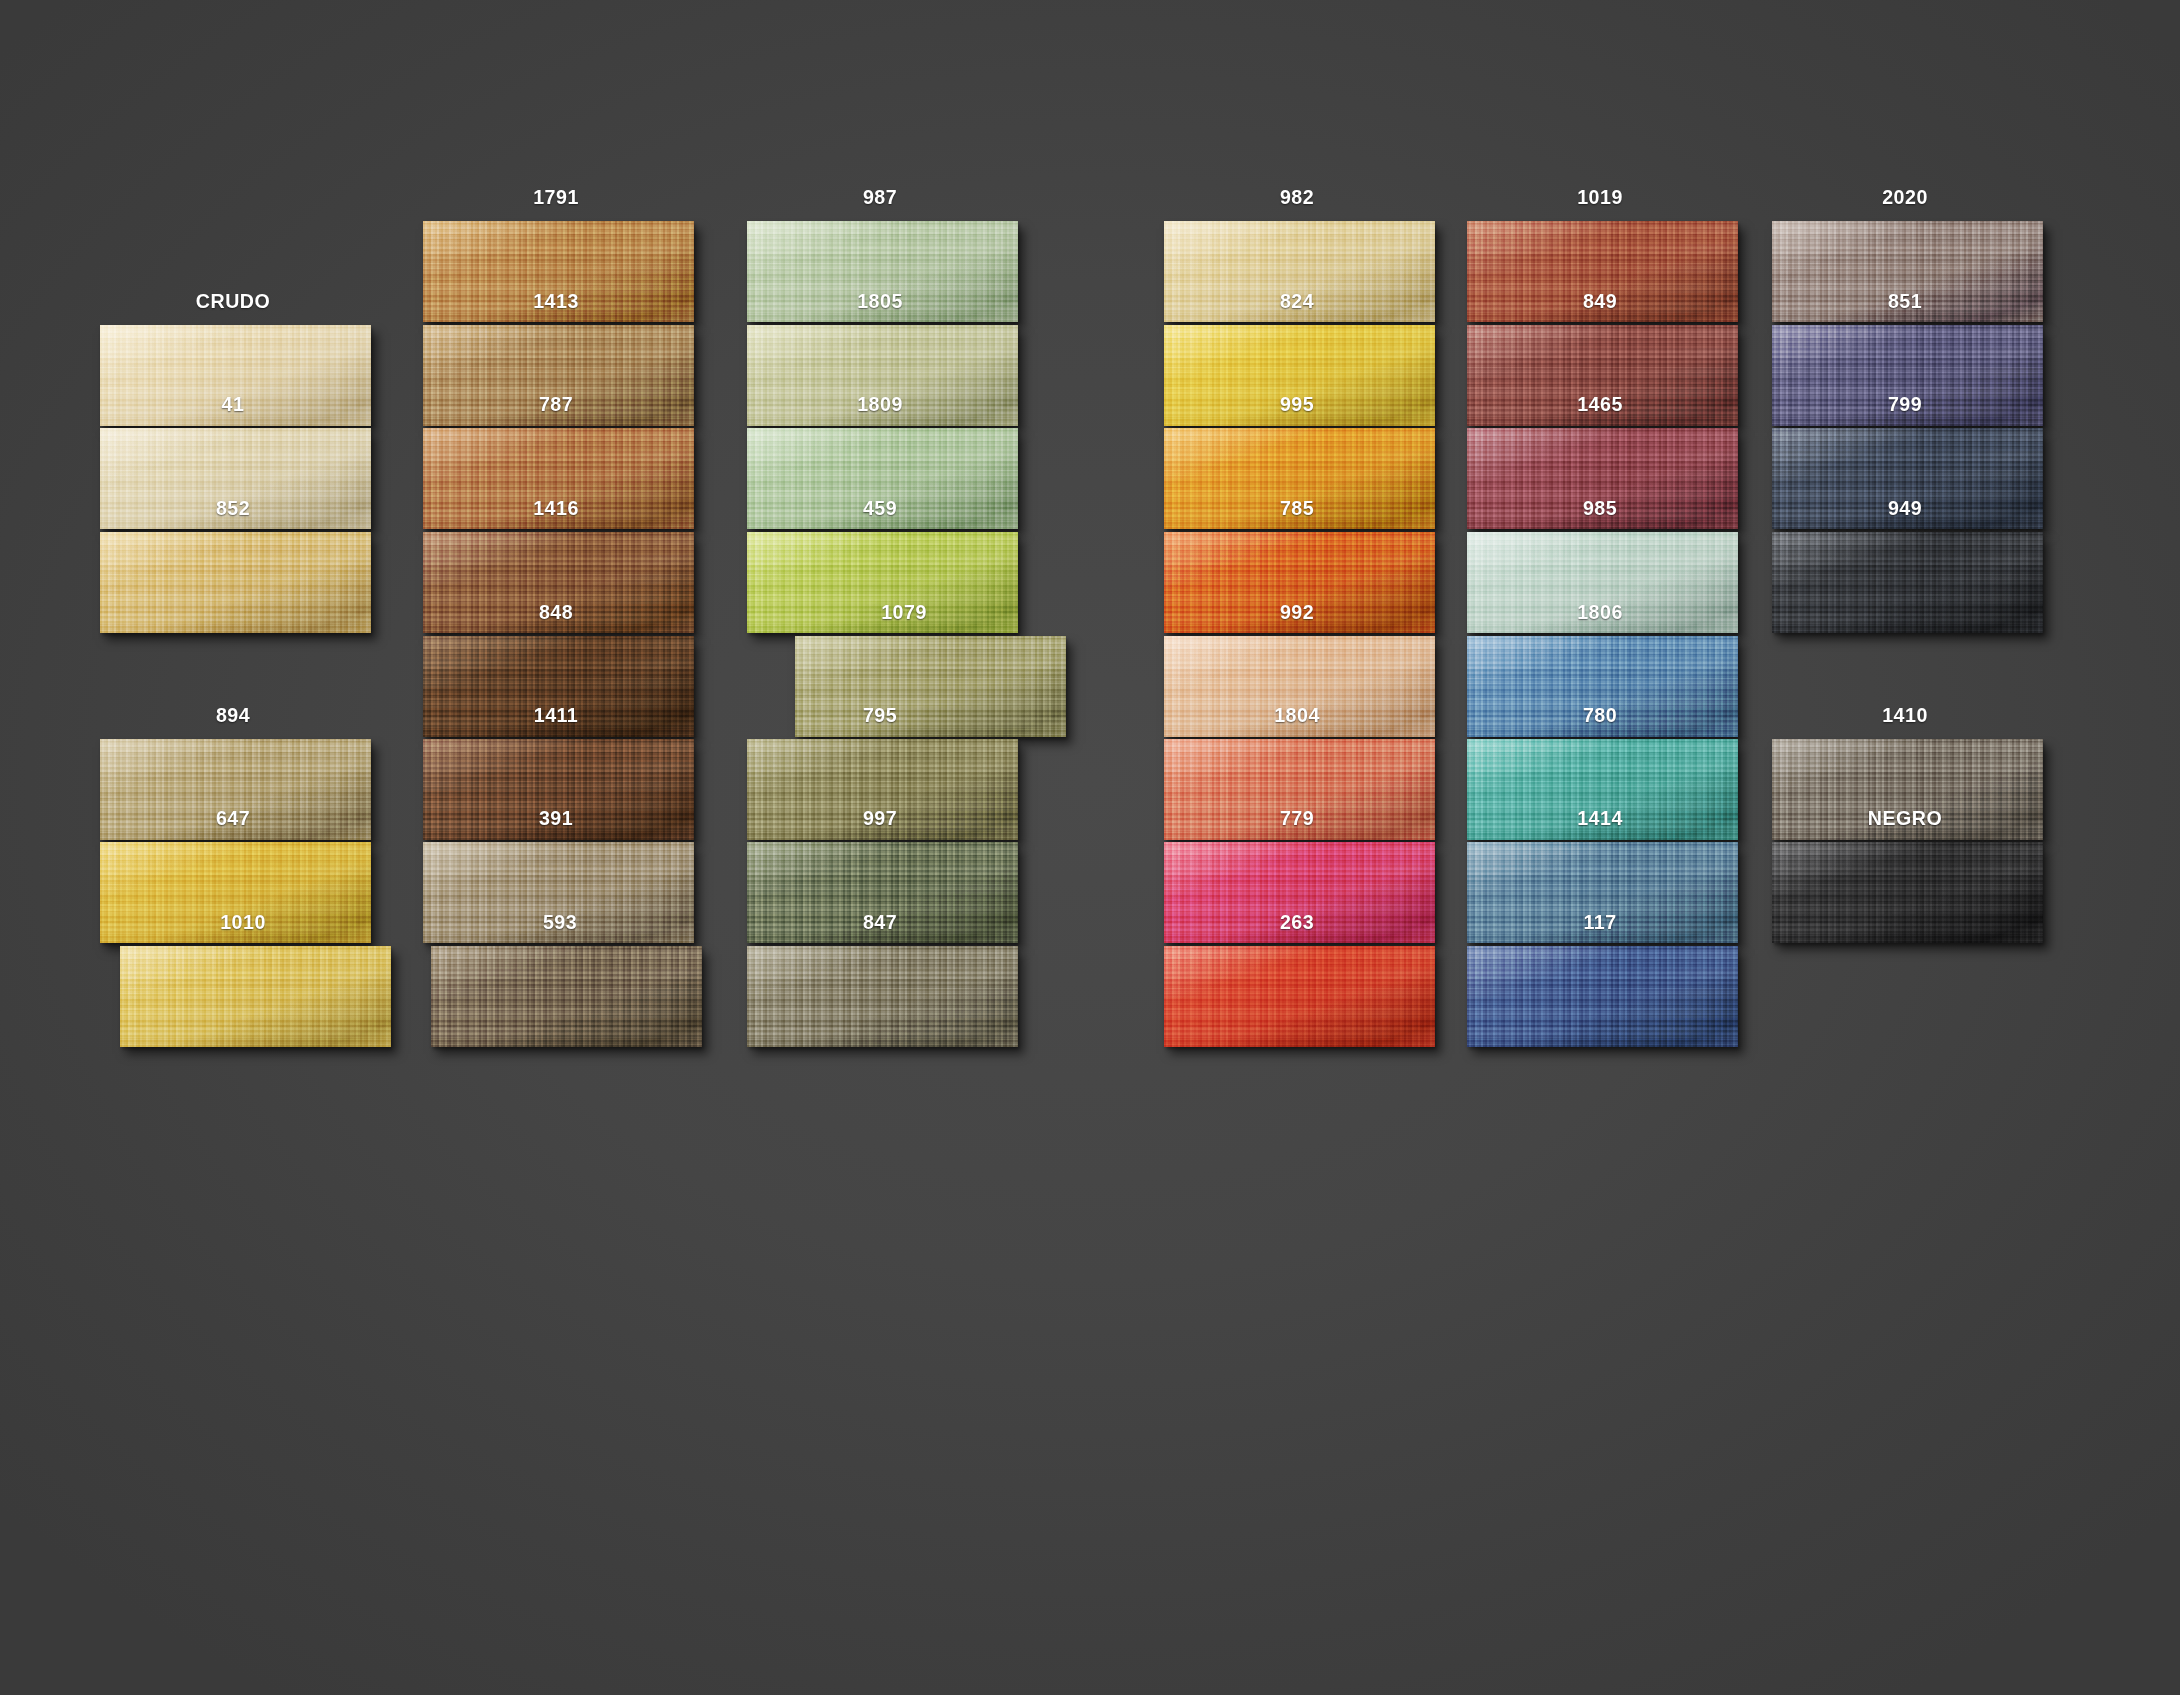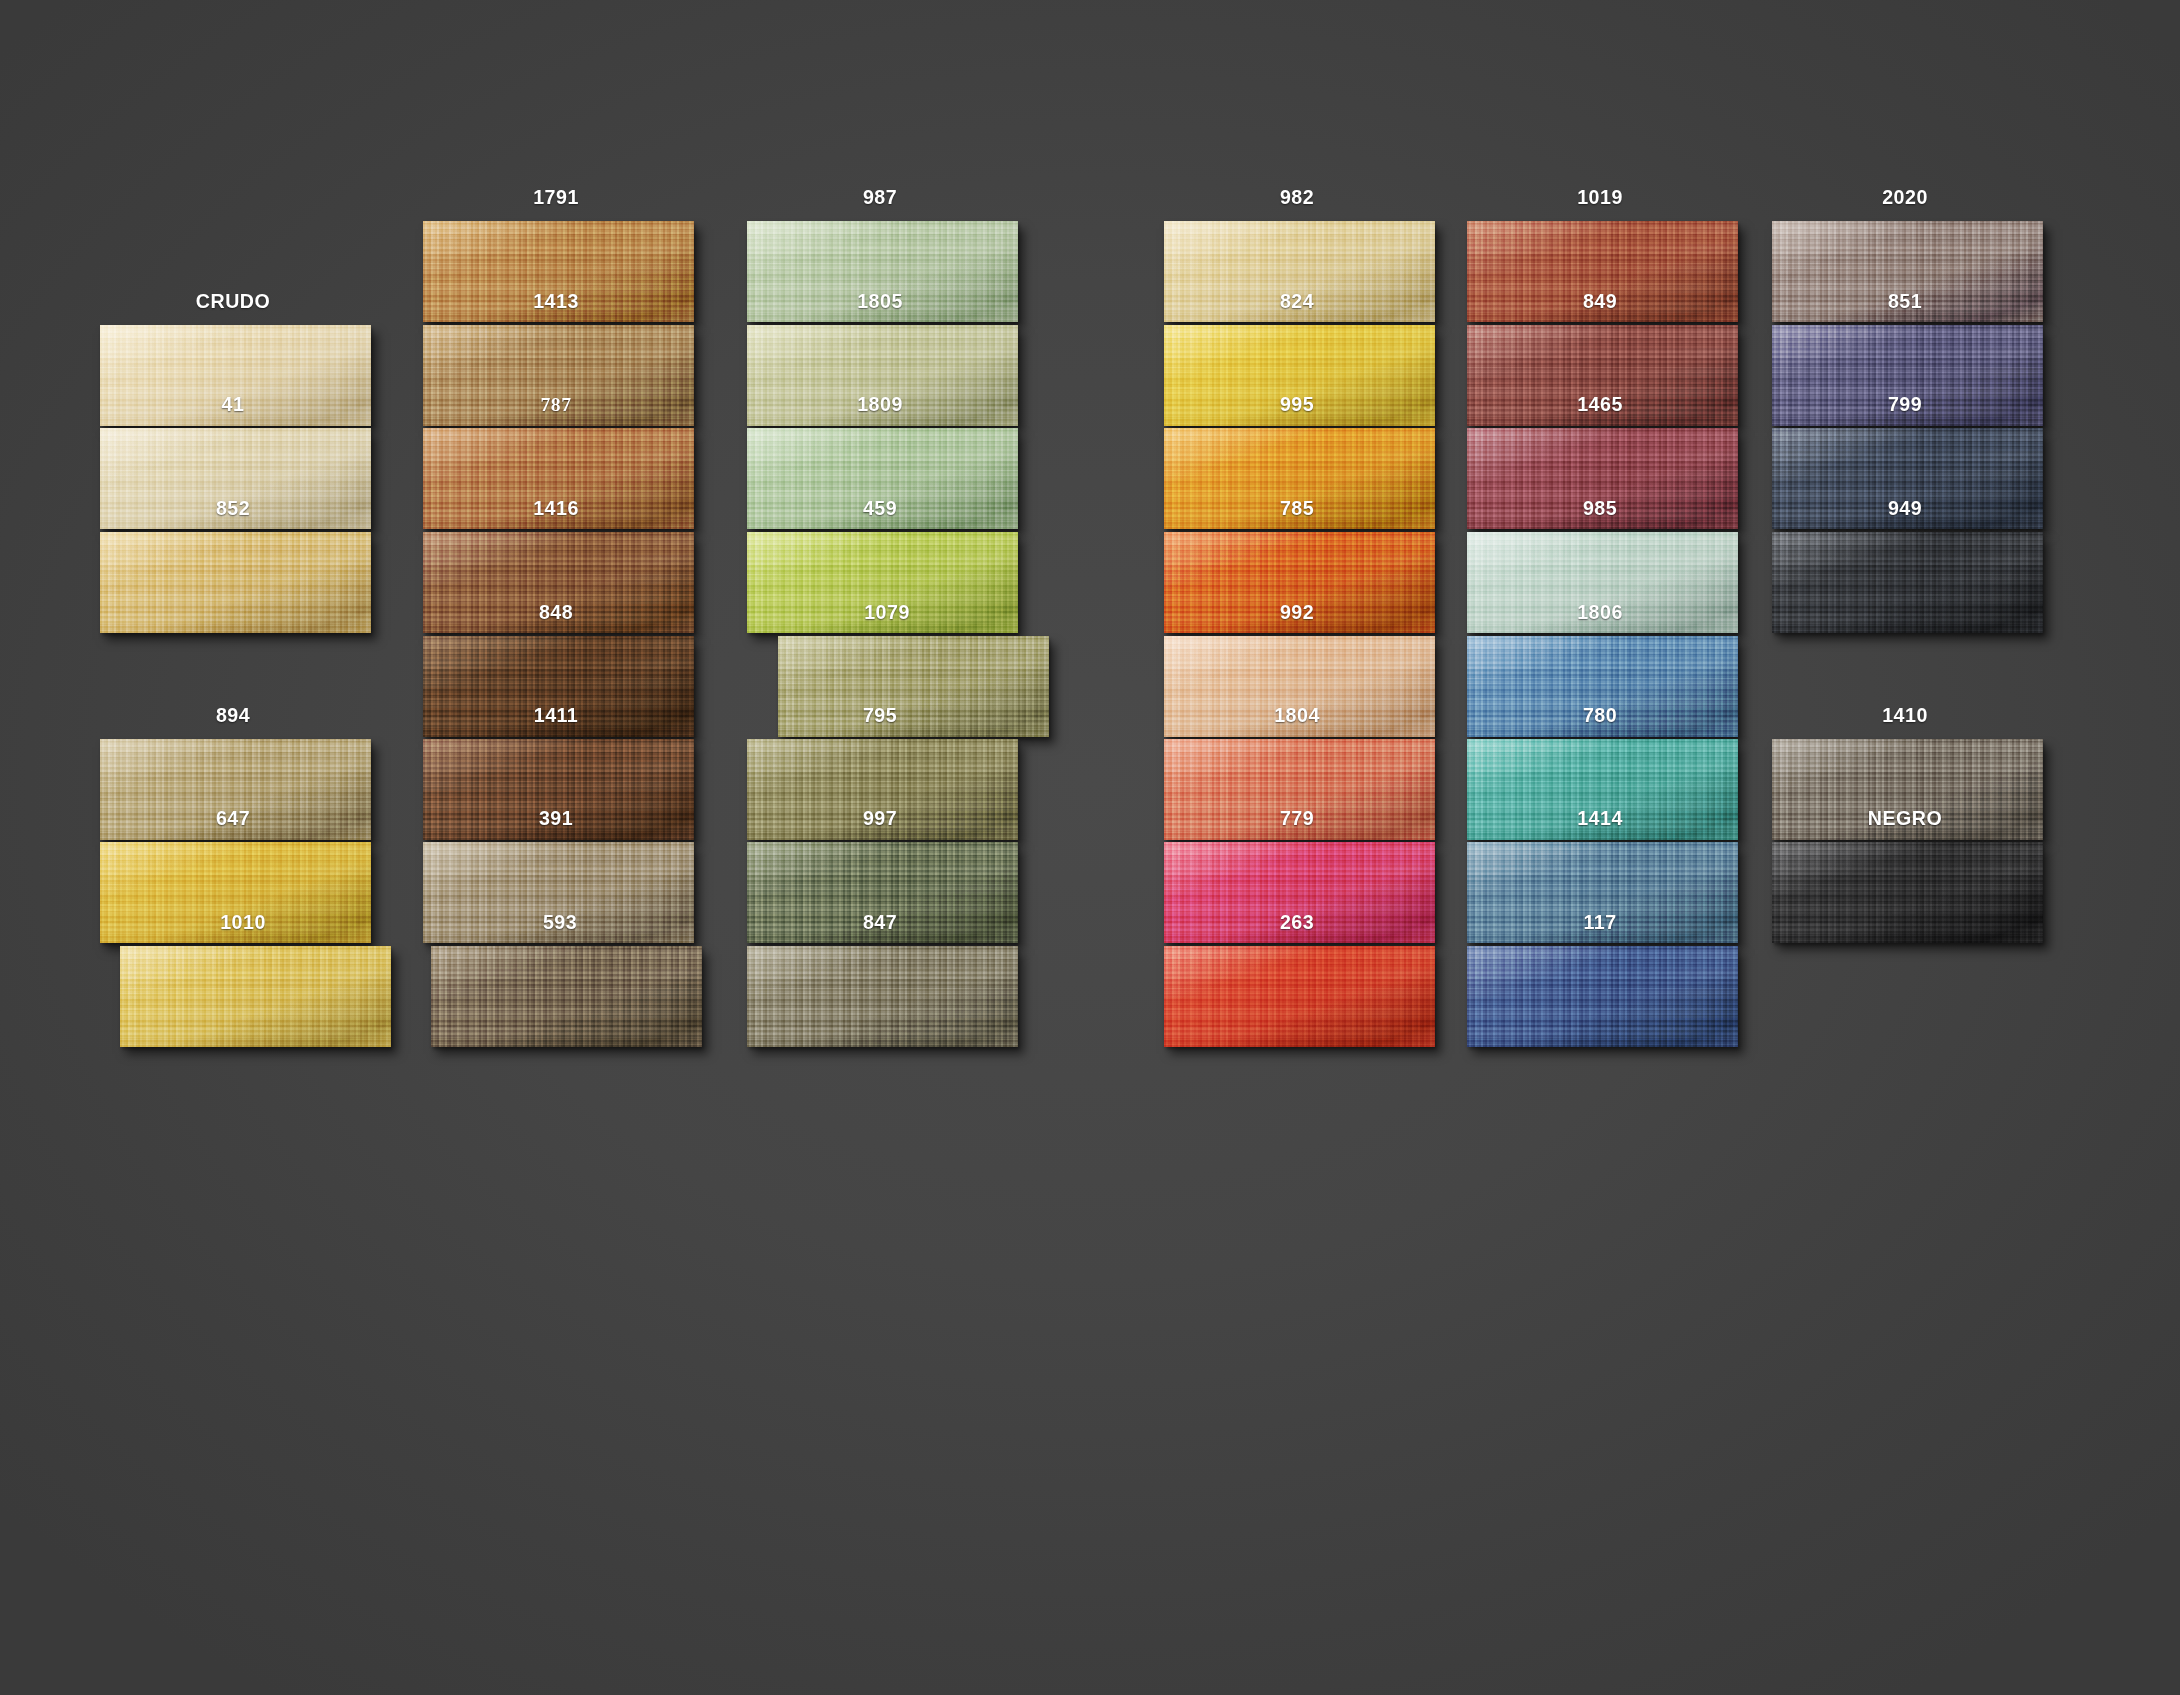--- a/index.html
+++ b/index.html
@@ -224,21 +224,21 @@
     <div class="cell" style="left: 100px; top: 390px;">
       <div class="cell-label">41</div>
       <div class="swatch-wrap">
         <div class="swatch" style="background: linear-gradient(160deg, rgb(245, 238, 219) 0%, rgb(230, 220, 190) 30%, rgb(230, 220, 190) 58%, rgb(204, 192, 156) 88%, rgb(230, 220, 190) 100%);">
           <div class="weave"></div>
           <div class="weave2"></div>
           <div class="sheen"></div>
         </div>
       </div>
     </div>
-    <div class="cell" style="left: 423px; top: 390px; font-family: Liberation Serif, serif;">
+    <div class="cell" style="left: 423px; top: 390px;">
       <div class="cell-label">787</div>
       <div class="swatch-wrap">
         <div class="swatch" style="background: linear-gradient(160deg, rgb(221, 180, 137) 0%, rgb(192, 138, 86) 30%, rgb(192, 138, 86) 58%, rgb(152, 99, 47) 88%, rgb(192, 138, 86) 100%);">
           <div class="weave"></div>
           <div class="weave2"></div>
           <div class="sheen"></div>
         </div>
       </div>
     </div>
     <div class="cell" style="left: 747px; top: 390px;">
@@ -344,21 +344,21 @@
     <div class="cell" style="left: 423px; top: 598px;">
       <div class="cell-label">848</div>
       <div class="swatch-wrap">
         <div class="swatch" style="background: linear-gradient(160deg, rgb(154, 116, 80) 0%, rgb(111, 74, 45) 30%, rgb(111, 74, 45) 58%, rgb(71, 44, 22) 88%, rgb(111, 74, 45) 100%);">
           <div class="weave"></div>
           <div class="weave2"></div>
           <div class="sheen"></div>
         </div>
       </div>
     </div>
-    <div class="cell" style="left: 730px; top: 598px; padding-left: 48px;">
+    <div class="cell" style="left: 747px; top: 598px; padding-left: 48px;">
       <div class="cell-label">1079</div>
       <div class="swatch-wrap">
         <div class="swatch" style="background: linear-gradient(160deg, rgb(211, 209, 174) 0%, rgb(181, 178, 133) 30%, rgb(181, 178, 133) 58%, rgb(142, 140, 94) 88%, rgb(181, 178, 133) 100%);">
           <div class="weave"></div>
           <div class="weave2"></div>
           <div class="sheen"></div>
         </div>
       </div>
     </div>
     <div class="cell" style="left: 1164px; top: 598px;">

